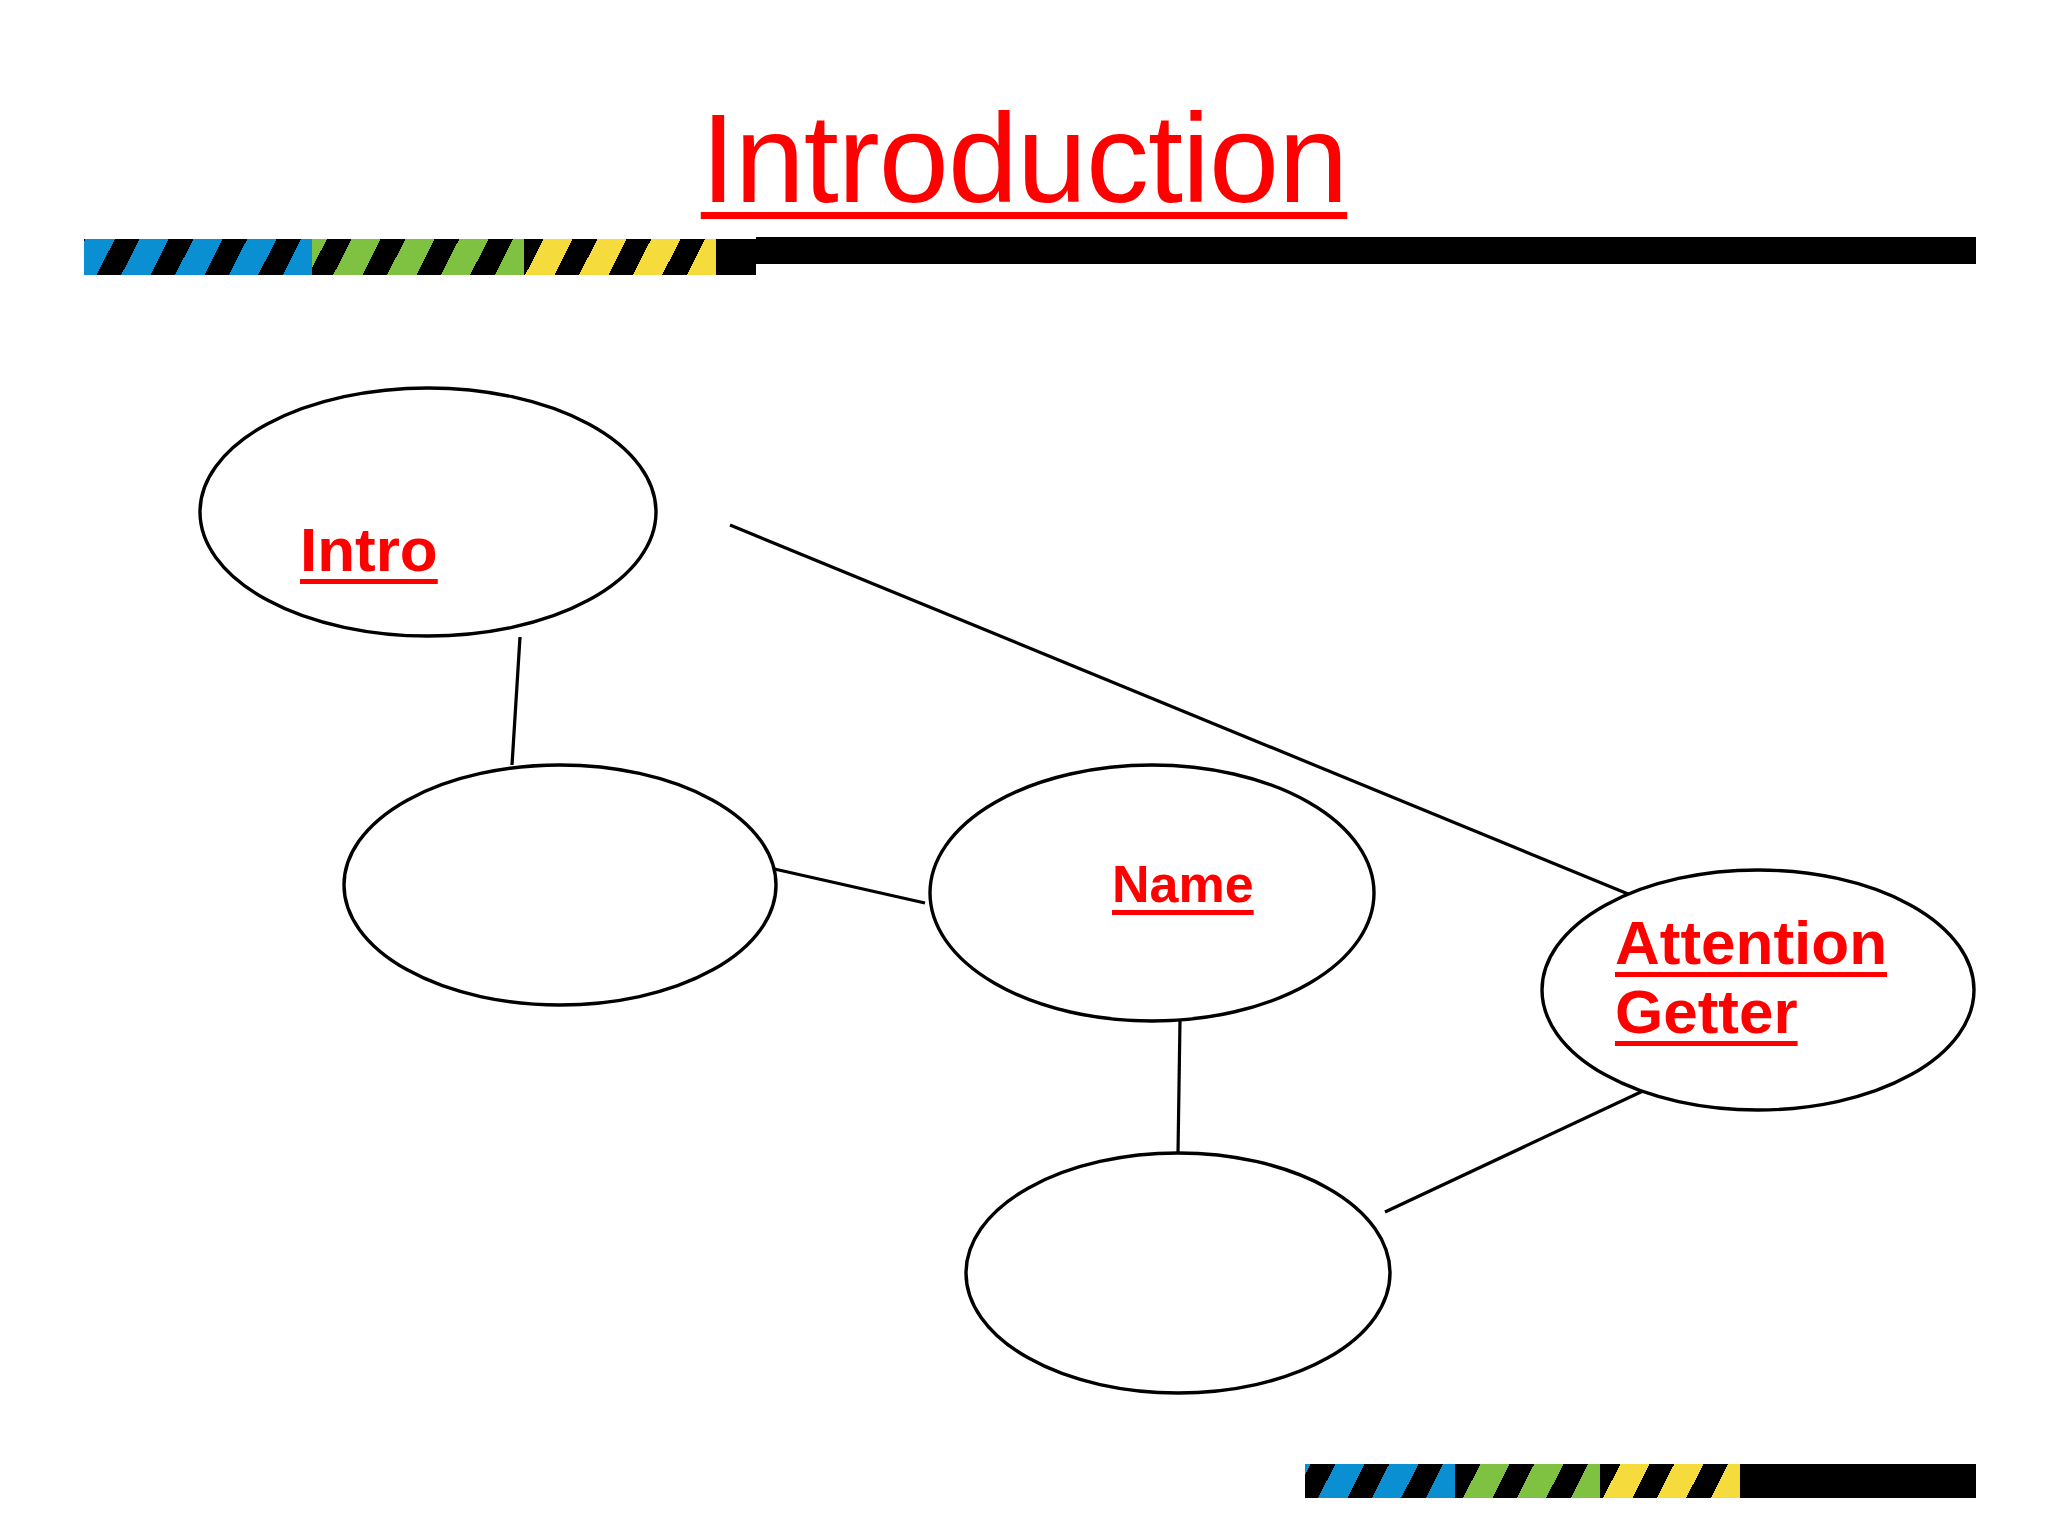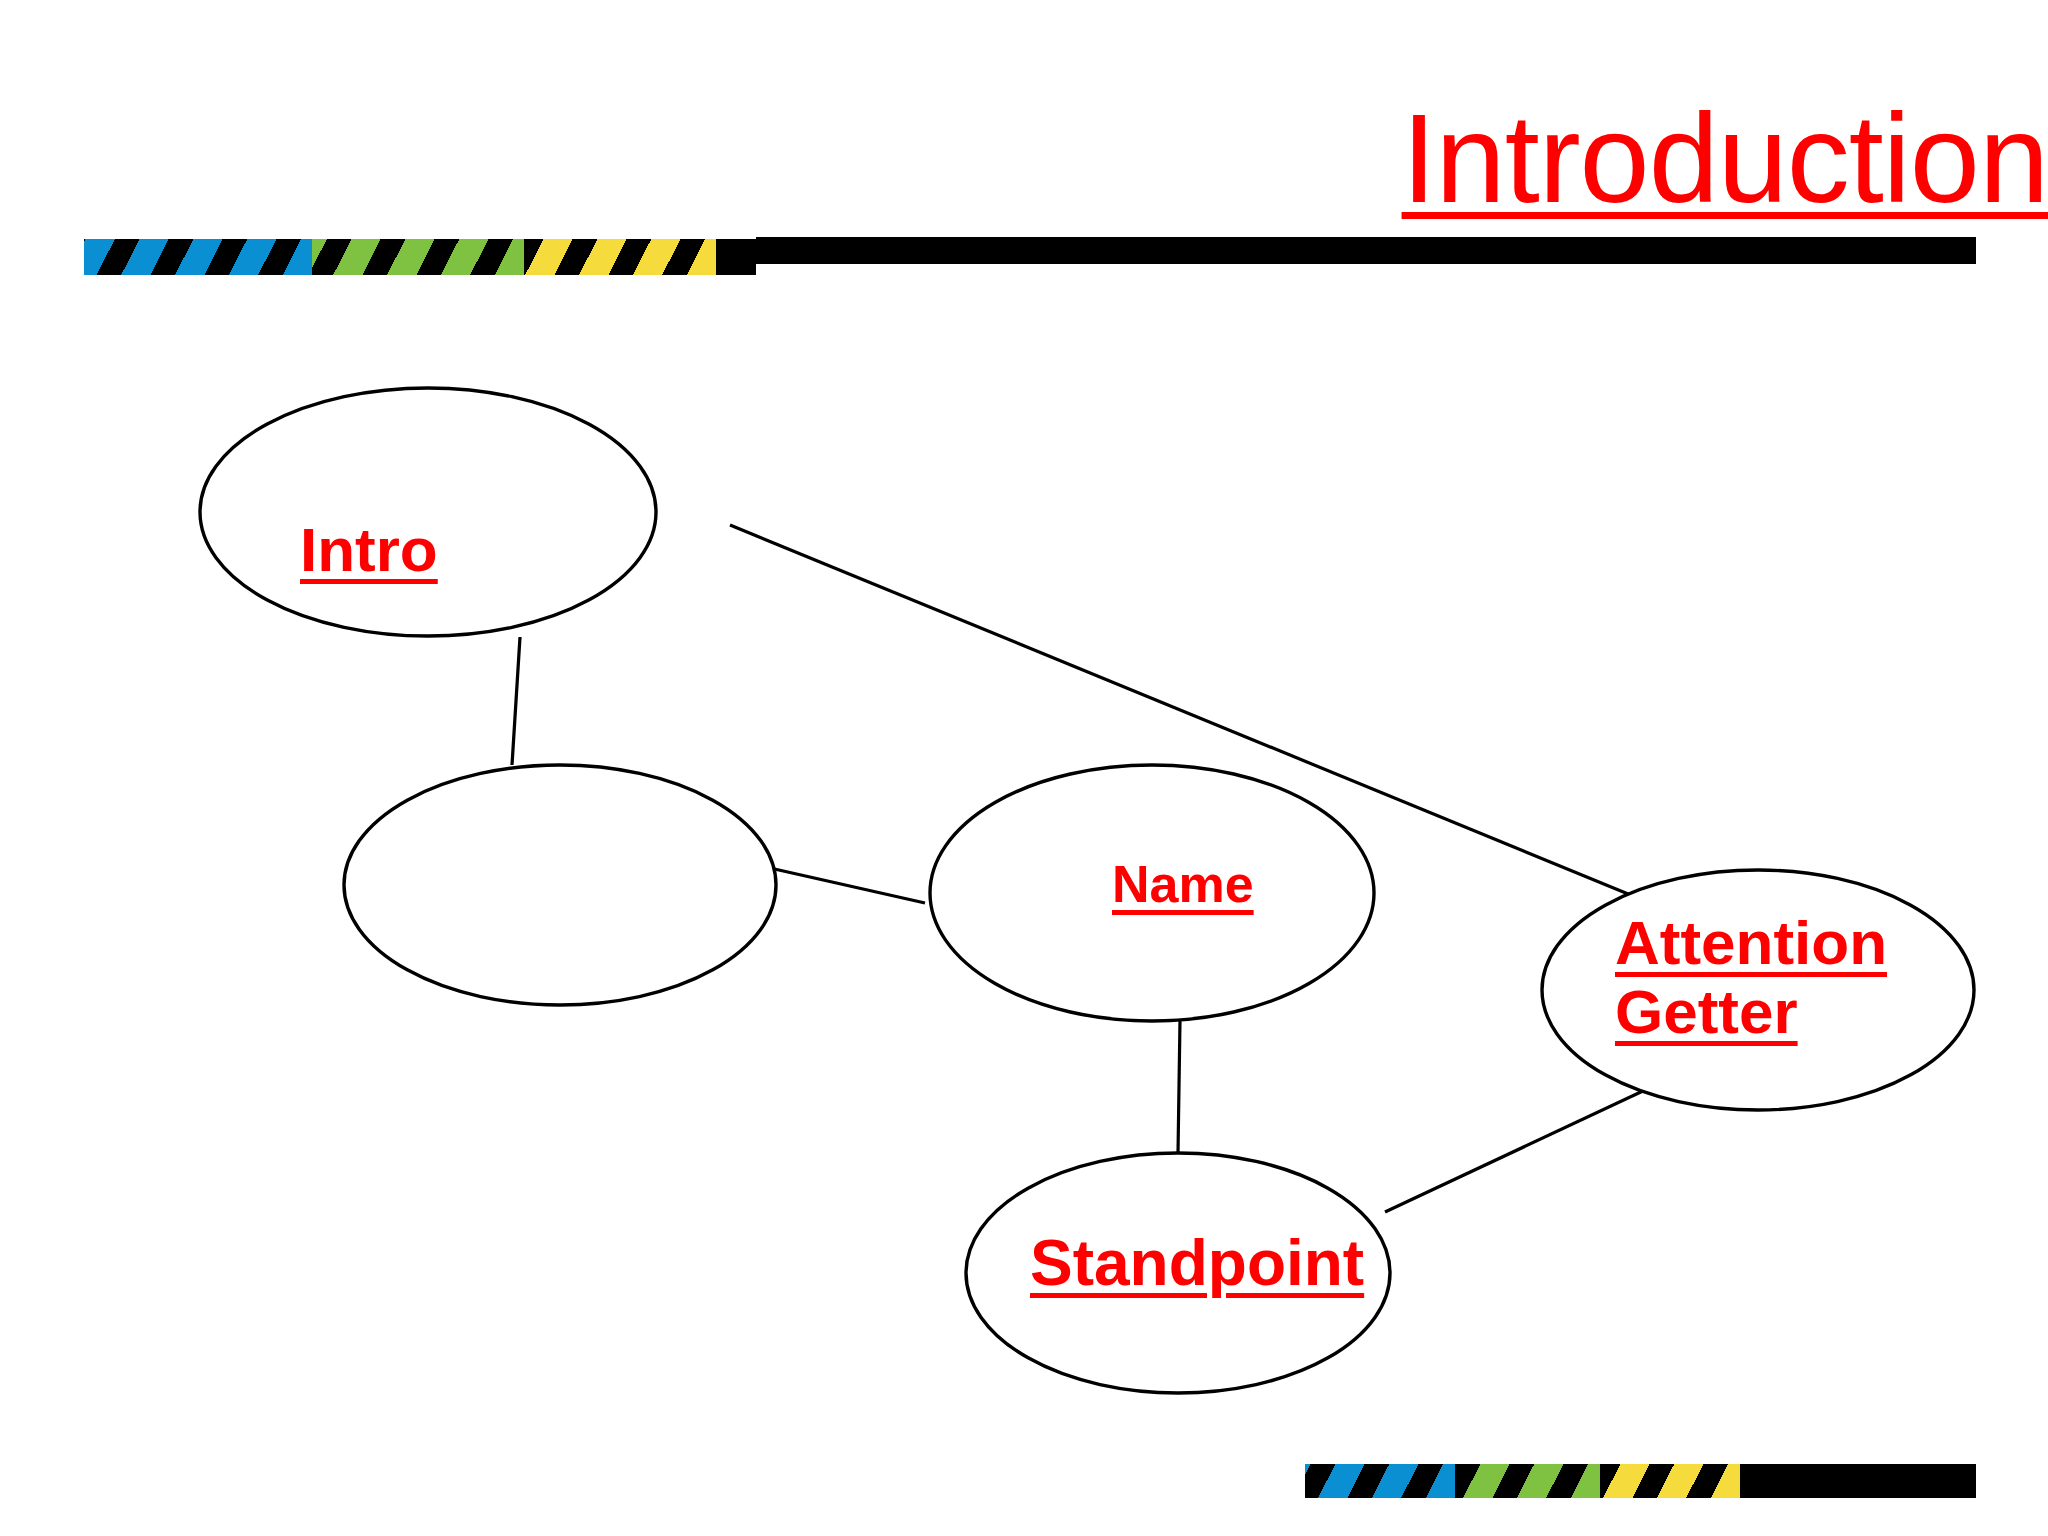--- a/index.html
+++ b/index.html
@@ -17,21 +17,21 @@
     background: #ffffff;
     overflow: hidden;
   }
 
   
   #slide-title {
     position: absolute;
     left: 0;
     top: 96px;
     width: 2048px;
-    text-align: right;
+    text-align: center;
     color: #FF0000;
     font-family: "Liberation Sans", sans-serif;
     font-size: 126px;
     font-weight: normal;
     line-height: 1.0;
     letter-spacing: -1px;
     white-space: nowrap;
   }
   #slide-title .u {
     text-decoration: underline;
@@ -152,17 +152,14 @@
 
   <div class="node-label" style="left:1112px; top:855px; font-size:52px;">
     <span>Name</span>
   </div>
 
   <div class="node-label" style="left:1615px; top:908px; font-size:62px; text-align:left; width:290px;">
     <span>Attention</span>
     <span>Getter</span>
   </div>
 
-  <div class="node-label" style="left:1030px; top:1228px; font-size:64px;">
-    <span>Standpoint</span>
-  </div>
 
 </div>
 
 </body></html>

